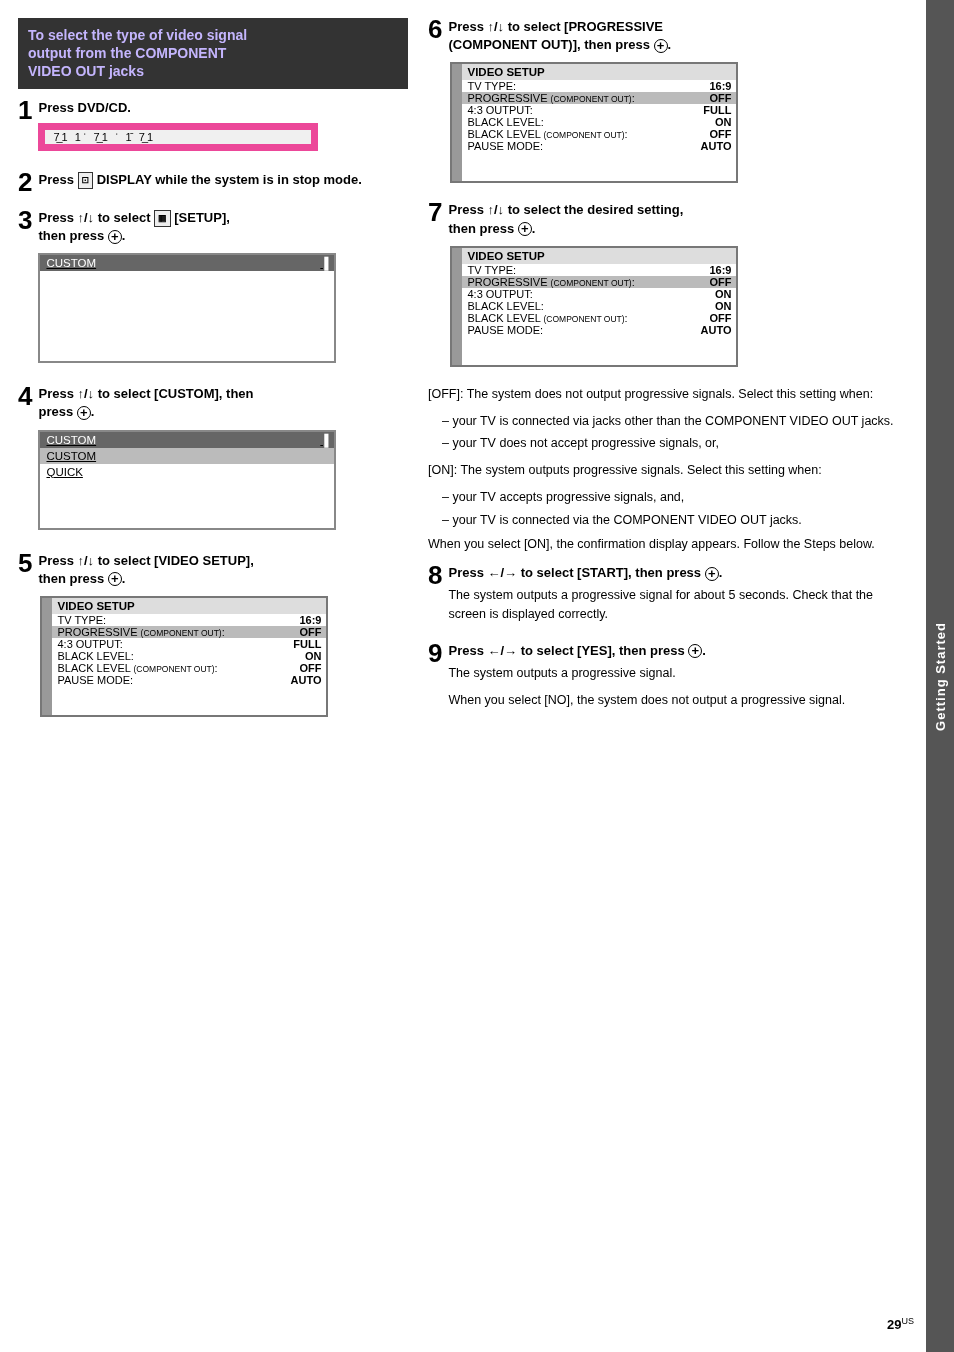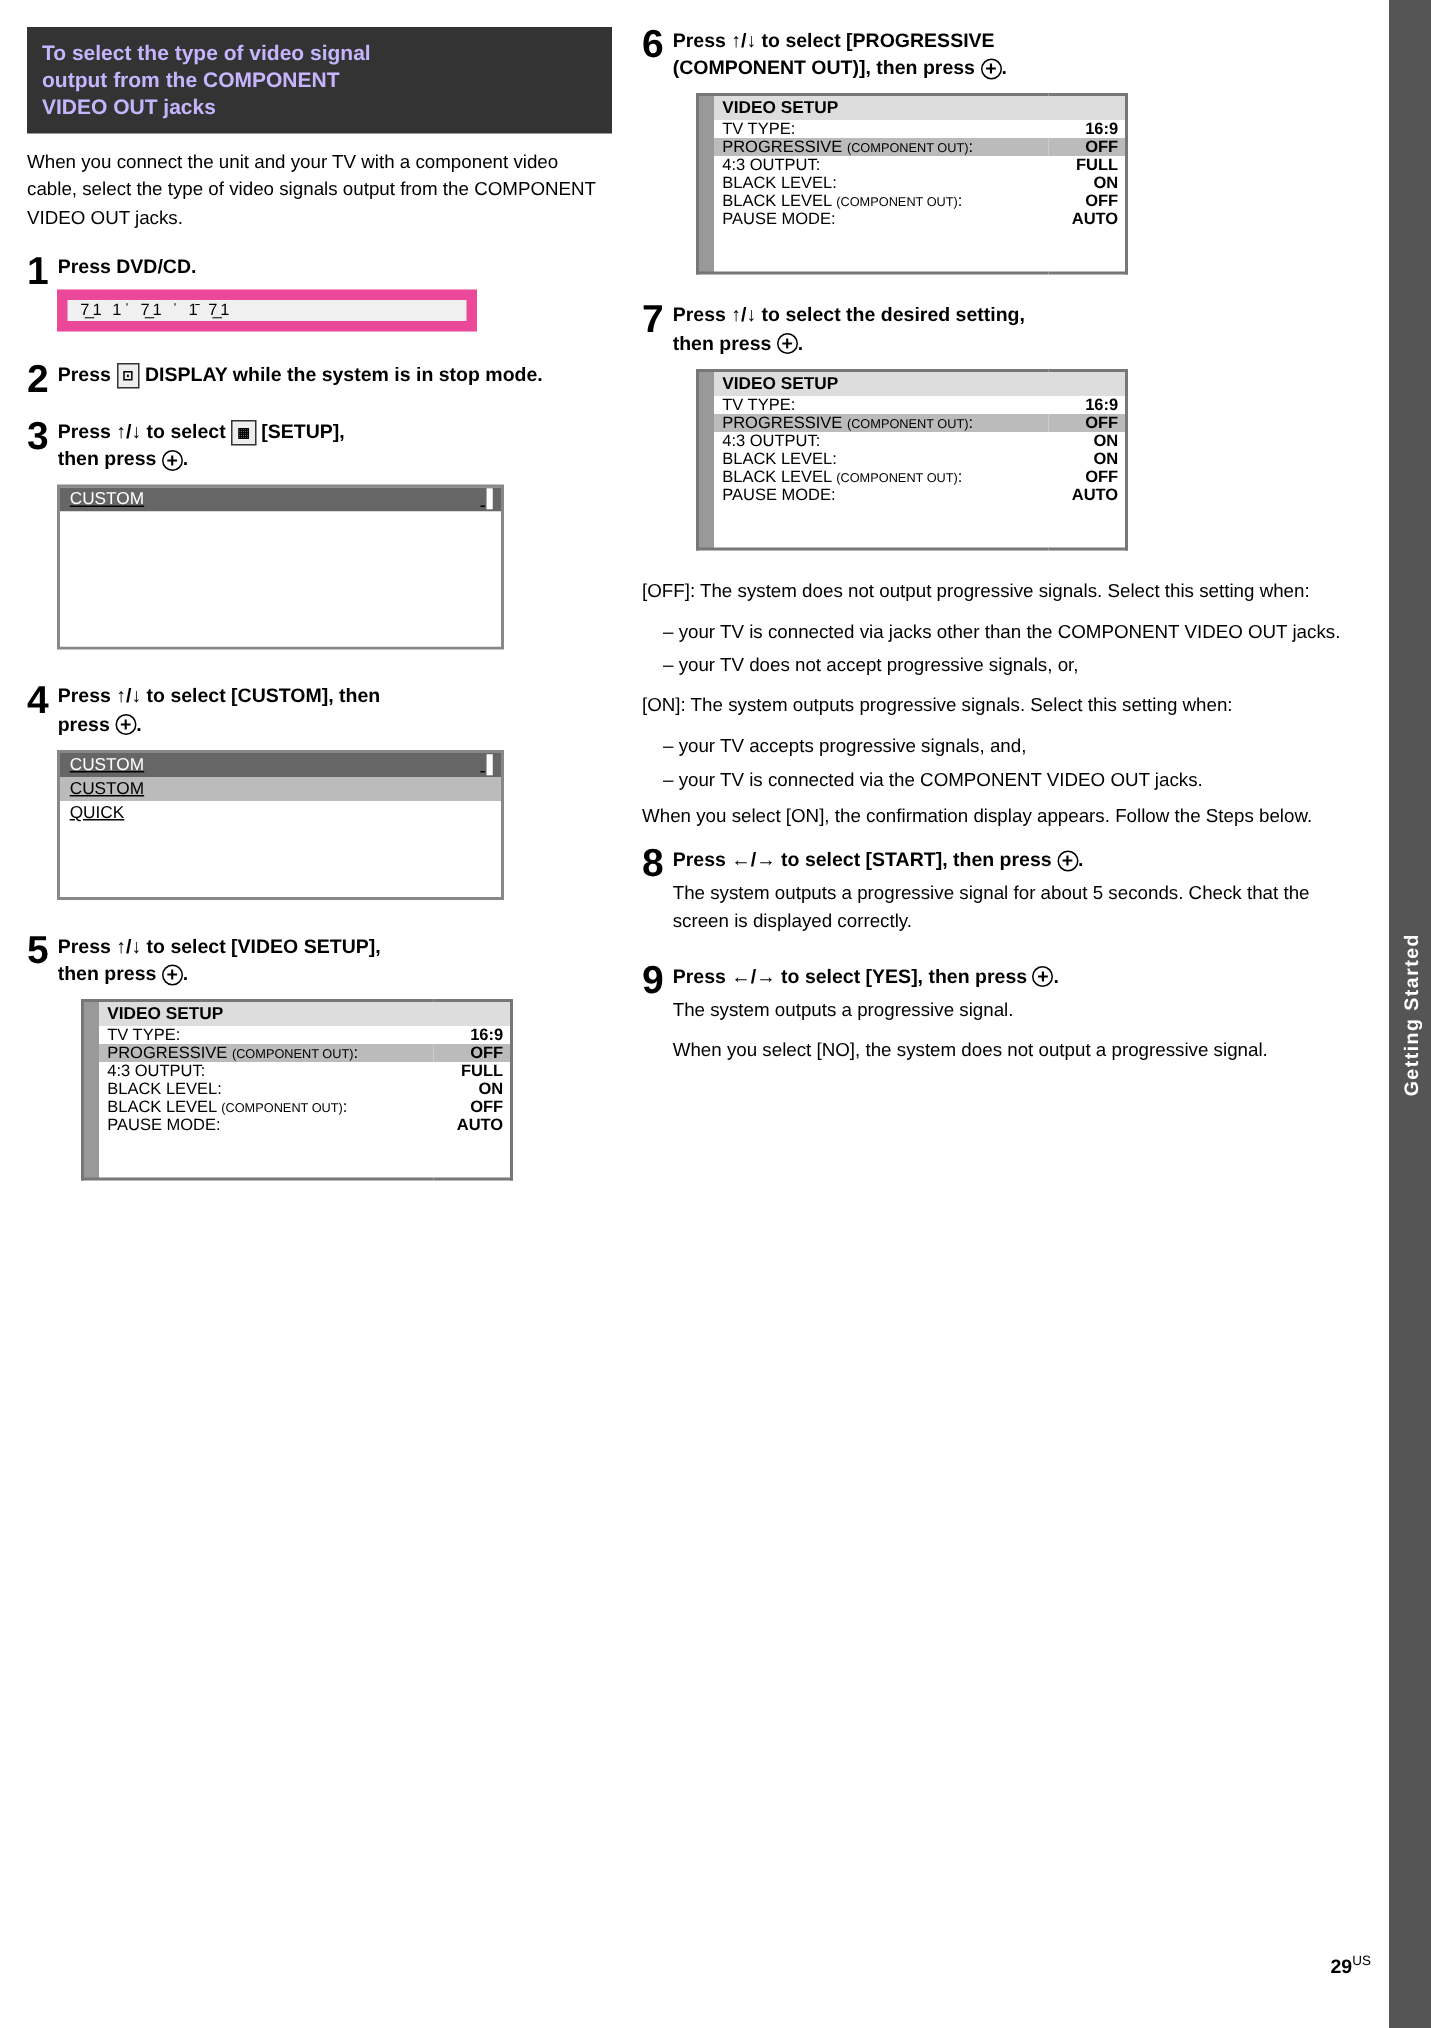--- a/index.html
+++ b/index.html
@@ -167,21 +167,21 @@
       font-size: 12.5px;
       line-height: 1.5;
       margin-left: 14px;
       margin-bottom: 4px;
       text-indent: -8px;
       padding-left: 8px;
     }
 
     .page-number-bar {
       position: absolute;
-      bottom: 34px;
+      bottom: 20px;
       right: 40px;
       font-size: 13px;
       font-weight: bold;
     }
 
     .page-number-bar sup {
       font-size: 9px;
       font-weight: normal;
     }
 
@@ -211,21 +211,21 @@
       font-size: 9px;
       padding: 1px 3px;
       vertical-align: middle;
     }
 
     
     .video-setup-table {
       width: 288px;
       border-collapse: collapse;
       border: 2px solid #777;
-      margin: 8px 16px;
+      margin: 8px 2px;
       font-size: 11px;
     }
 
     .video-setup-table tr td {
       padding: 0 5px;
     }
 
     .video-setup-table .title-cell {
       background: #ddd;
       font-weight: bold;
@@ -255,21 +255,20 @@
   <div class="content-area">
 
     <div class="left-col">
 
       <div class="section-header">
         <span>To select the type of video signal</span><br>
         <span>output from the COMPONENT</span><br>
         <span>VIDEO OUT jacks</span>
       </div>
 
-      <p class="intro-text">When you connect the unit and your TV with a component video cable, select the type of video signals output from the COMPONENT VIDEO OUT jacks.</p>
 
       <div class="step">
         <span class="step-number">1</span>
         <div class="step-content">
           <p class="step-label">Press DVD/CD.</p>
 
           <div class="remote-display">
             <span class="remote-symbol">7̲1  1ˈ  7̲1  ˈ  1̄  7̲1</span>
           </div>
         </div>

